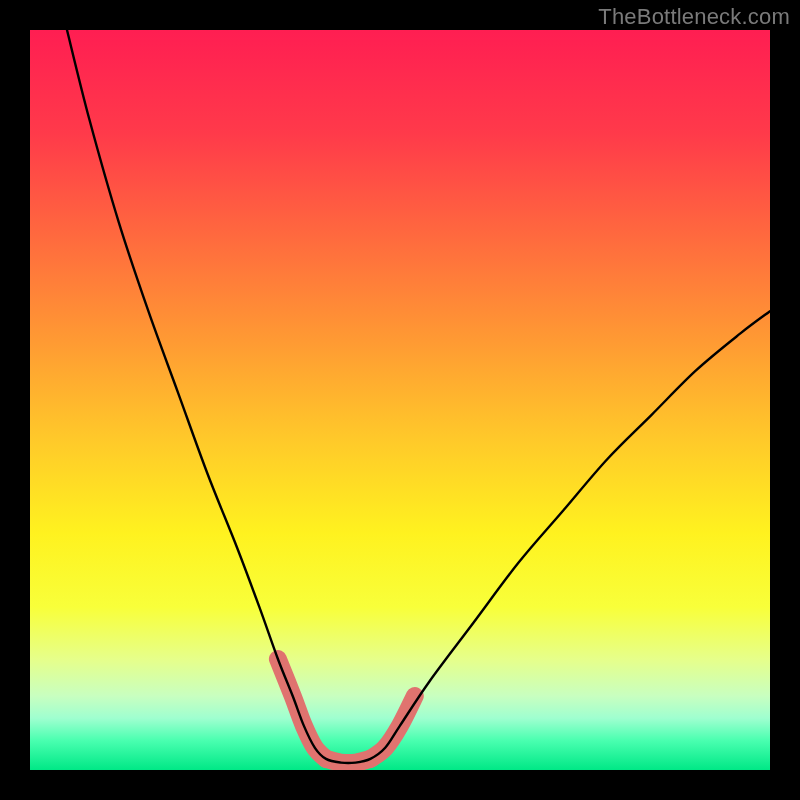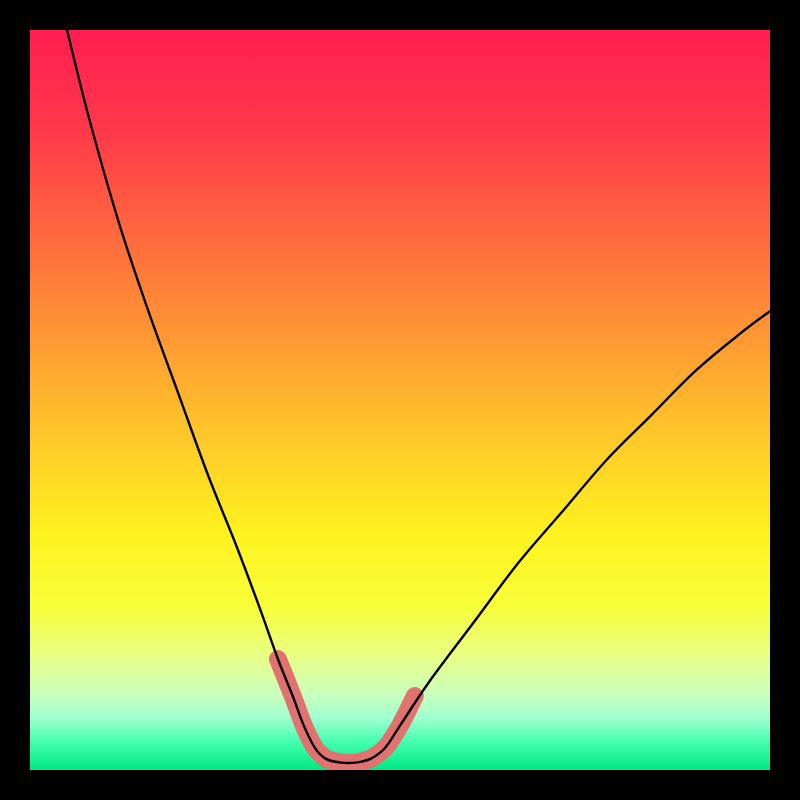--- a/index.html
+++ b/index.html
@@ -74,13 +74,14 @@
       <g id="highlight-group">
           <path d="M 247.9 629 C 250.36666666666667 635.1666666666666, 258.3833333333333 654.9, 262.7 666 C 267.01666666666665 677.1, 270.1 686.9666666666667, 273.8 695.6 C 277.5 704.2333333333333, 281.20000000000005 712.25, 284.90000000000003 717.8 C 288.6 723.3499999999999, 294.15 727.05, 296 728.9" fill="none" stroke="#e0736f" stroke-width="18" stroke-linecap="round" stroke-linejoin="round"></path>
           <path d="M 296 728.9 C 298.4666666666667 729.5166666666667, 305.8666666666667 731.9833333333333, 310.8 732.6 C 315.73333333333335 733.2166666666667, 320.6666666666667 733.2166666666667, 325.6 732.6 C 330.53333333333336 731.9833333333333, 337.9333333333334 729.5166666666667, 340.40000000000003 728.9" fill="none" stroke="#e0736f" stroke-width="18" stroke-linecap="round" stroke-linejoin="round"></path>
           <path d="M 340.40000000000003 728.9 C 342.8666666666667 727.05, 350.26666666666665 723.3499999999999, 355.2 717.8 C 360.1333333333333 712.25, 365.06666666666666 704.2333333333333, 370 695.6 C 374.93333333333334 686.9666666666667, 382.33333333333337 670.9333333333334, 384.8 666" fill="none" stroke="#e0736f" stroke-width="18" stroke-linecap="round" stroke-linejoin="round"></path>
         </g>
       <g id="curve-group">
           <path d="M 37 0 C 40.7 14.799999999999992, 50.56666666666667 56.73333333333329, 59.2 88.79999999999995 C 67.83333333333334 120.86666666666662, 78.93333333333334 160.33333333333331, 88.8 192.39999999999998 C 98.66666666666666 224.46666666666664, 108.53333333333333 252.83333333333331, 118.4 281.2 C 128.26666666666668 309.56666666666666, 138.13333333333333 335.46666666666664, 148 362.59999999999997 C 157.86666666666667 389.7333333333333, 167.73333333333332 418.1, 177.6 444 C 187.46666666666667 469.9, 198.5666666666667 495.8, 207.20000000000002 518 C 215.83333333333334 540.2, 222.61666666666667 558.7, 229.4 577.2 C 236.18333333333334 595.7, 242.35000000000002 614.2, 247.9 629 C 253.45 643.8, 258.3833333333333 654.9, 262.7 666 C 267.01666666666665 677.1, 270.1 686.9666666666667, 273.8 695.6 C 277.5 704.2333333333333, 281.20000000000005 712.25, 284.90000000000003 717.8 C 288.6 723.3499999999999, 291.68333333333334 726.4333333333333, 296 728.9 C 300.31666666666666 731.3666666666667, 305.8666666666667 731.9833333333333, 310.8 732.6 C 315.73333333333335 733.2166666666667, 320.6666666666667 733.2166666666667, 325.6 732.6 C 330.53333333333336 731.9833333333333, 335.4666666666667 731.3666666666667, 340.40000000000003 728.9 C 345.33333333333337 726.4333333333333, 350.26666666666665 723.3499999999999, 355.2 717.8 C 360.1333333333333 712.25, 362.6 706.7, 370 695.6 C 377.4 684.5, 387.2666666666667 668.4666666666667, 399.6 651.2 C 411.93333333333334 633.9333333333334, 429.2 611.7333333333333, 444 592 C 458.8 572.2666666666667, 473.6 551.3, 488.40000000000003 532.8 C 503.20000000000005 514.3, 518 498.26666666666665, 532.8 481 C 547.5999999999999 463.73333333333335, 562.4000000000001 445.23333333333335, 577.2 429.2 C 592 413.16666666666663, 606.8000000000001 399.6, 621.6 384.8 C 636.4 370, 651.2 353.96666666666664, 666 340.4 C 680.8 326.8333333333333, 698.0666666666666 313.2666666666667, 710.4 303.40000000000003 C 722.7333333333333 293.53333333333336, 735.0666666666666 284.9, 740 281.2" fill="none" stroke="#000000" stroke-width="2.4" stroke-linecap="round"></path>
         </g>
     </svg>
   </div>
+  <div class="watermark">TheBottleneck.com</div>
 </div>
 
 </body></html>

